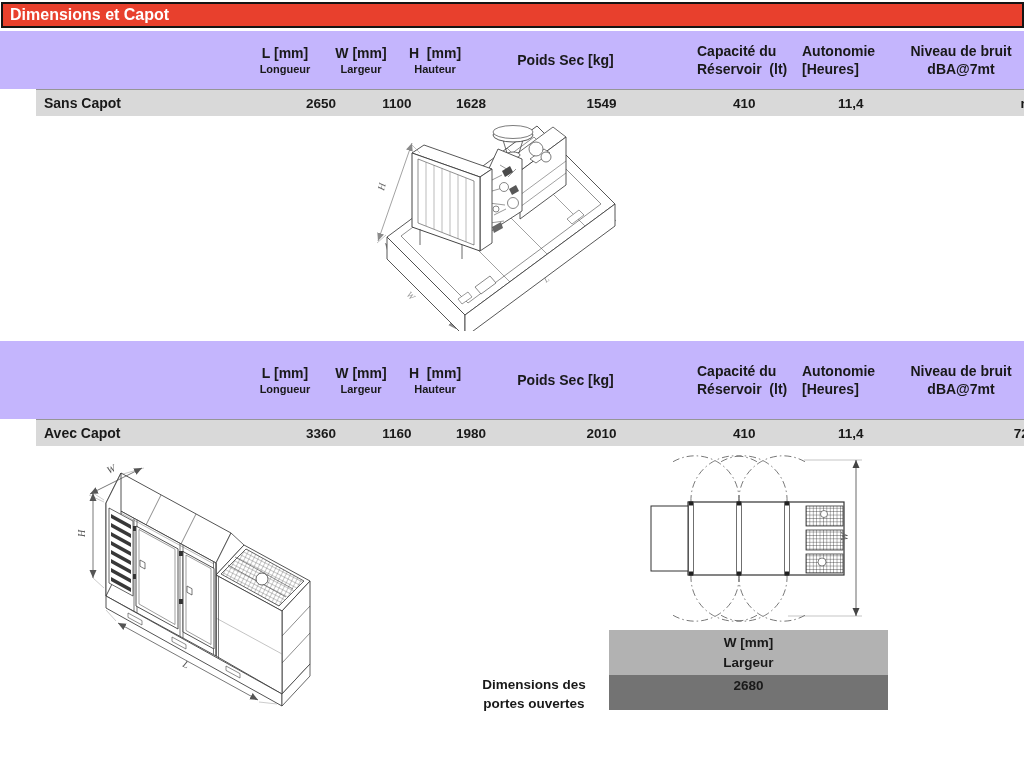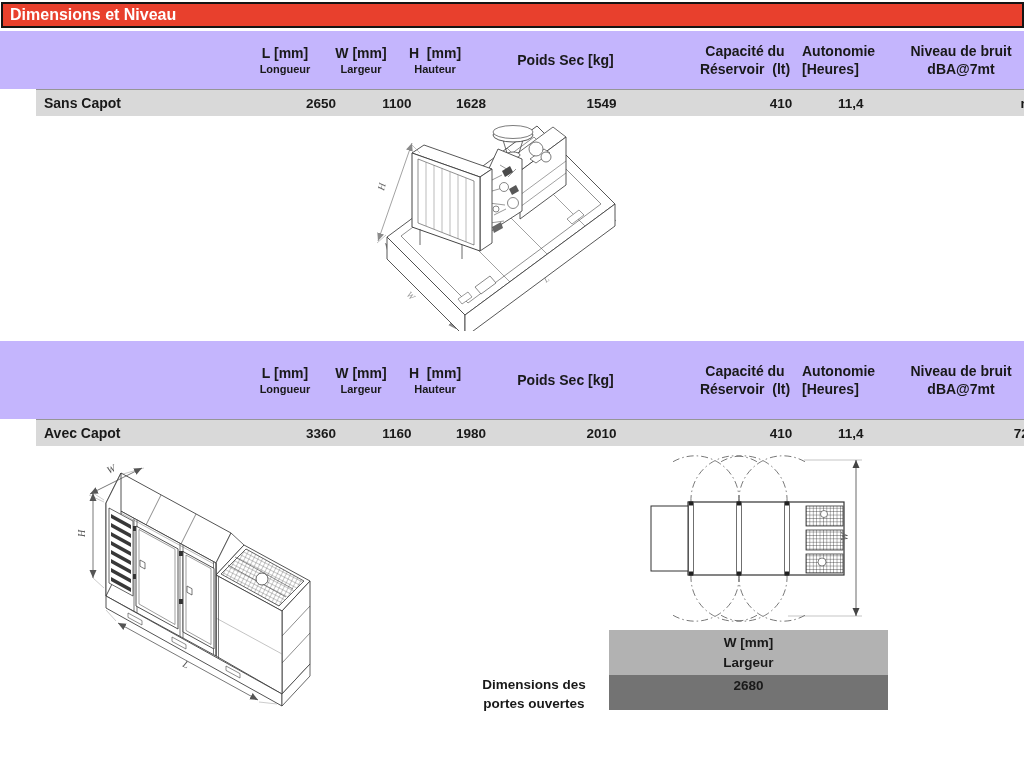--- a/index.html
+++ b/index.html
@@ -11,25 +11,25 @@
             font-size:16px;font-weight:bold;line-height:22px;padding-left:7px;}
   
   .spec{position:absolute;left:0;width:1024px;}
   .grid{display:grid;grid-template-columns:240px 90px 62px 86px 175px 140px 105px 126px;}
   .hdr{background:#c4b5fd;align-items:center;}
   .row{background:#d9d9d9;align-items:center;height:26px;border-top:1px solid #969696;
        font-weight:bold;font-size:13.5px;margin-left:36px;}
   .hc{text-align:center;font-weight:bold;line-height:1.3;}
   .hc .l1{display:block;font-size:14px;white-space:pre;}
   .hc .l2{display:block;font-size:11px;white-space:pre;}
-  .hc.cap{text-align:center;padding-left:44px;}
+  .hc.cap{text-align:left;padding-left:44px;}
   .hc.auto{text-align:left;padding-left:9px;}
   .vl{text-align:left;padding-left:8px;font-size:14px;}
   .vc{text-align:center;}
-  .vcap{text-align:center;padding-left:44px;}
+  .vcap{text-align:left;padding-left:44px;}
   .vauto{text-align:left;padding-left:9px;}
   .vbruit{text-align:right;padding-right:20px;}
   
   .dt{position:absolute;left:609px;top:630px;width:279px;text-align:center;font-weight:bold;}
   .dt .dh{background:#b2b2b2;height:42px;font-size:13.5px;line-height:1.5;padding-top:3px;}
   .dt .dh span{display:block;}
   .dt .dv{background:#737373;height:35px;line-height:21px;font-size:13.5px;}
   .cap2{position:absolute;left:466px;top:676px;width:136px;text-align:center;
         font-weight:bold;font-size:13.5px;line-height:1.4;}
   .cap2 span{display:block;}
@@ -37,21 +37,21 @@
   .dwg{position:absolute;}
   .dwg svg{display:block;}
   svg text{font-family:"Liberation Serif",serif;font-style:italic;}
 </style>
 </head>
 <body>
 
 <div class="page">
 
   <div class="titlebar">
-    <span>Dimensions et Niveau</span>
+    <span>Dimensions et Capot</span>
   </div>
 
   <div class="spec" style="top:31px">
     <div class="grid hdr" style="height:58px">
       <div class="hc"></div>
       <div class="hc">
         <span class="l1">L [mm]</span>
         <span class="l2">Longueur</span>
       </div>
       <div class="hc">

